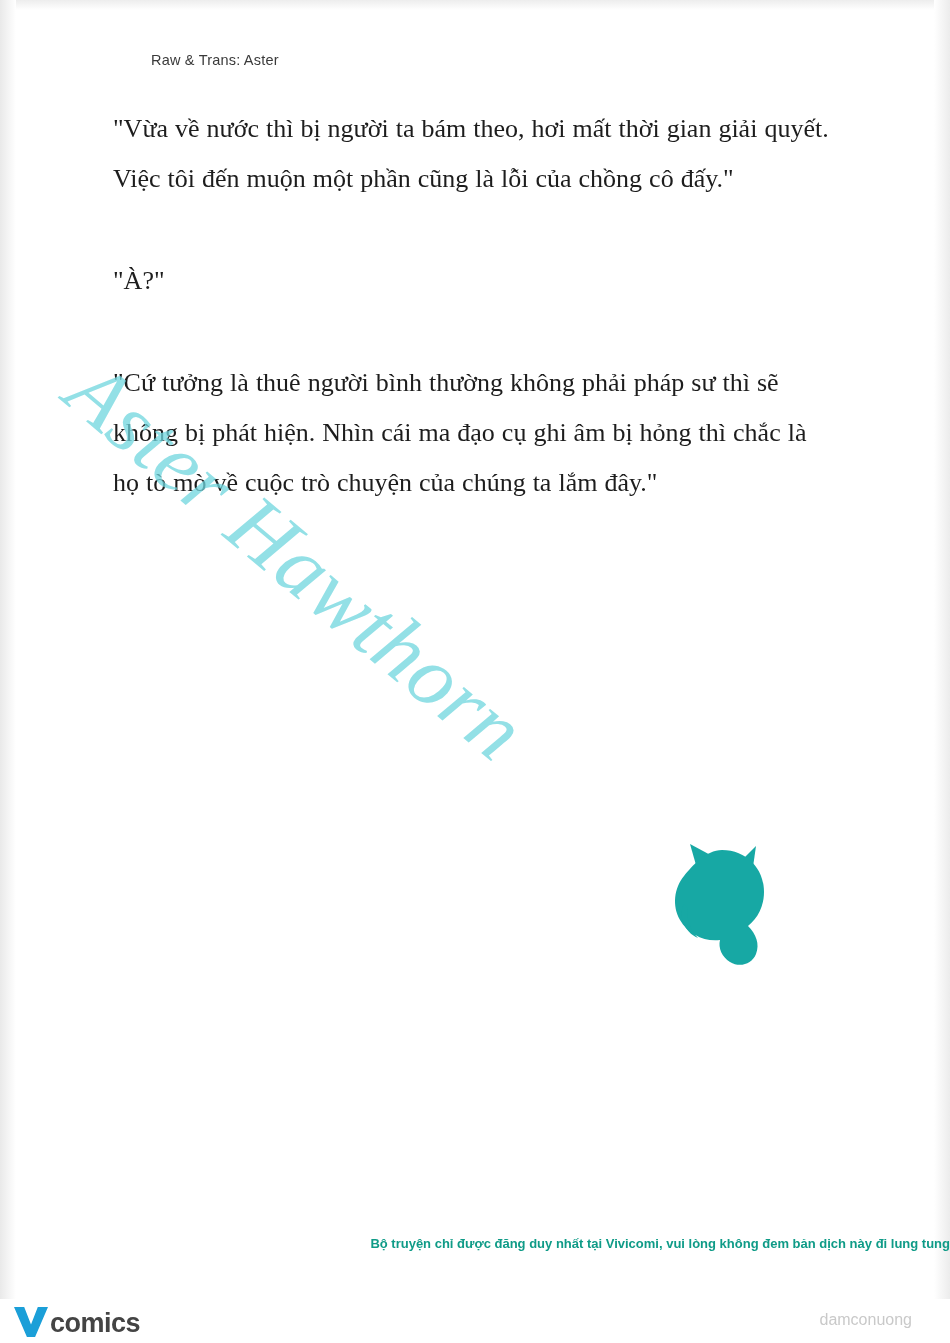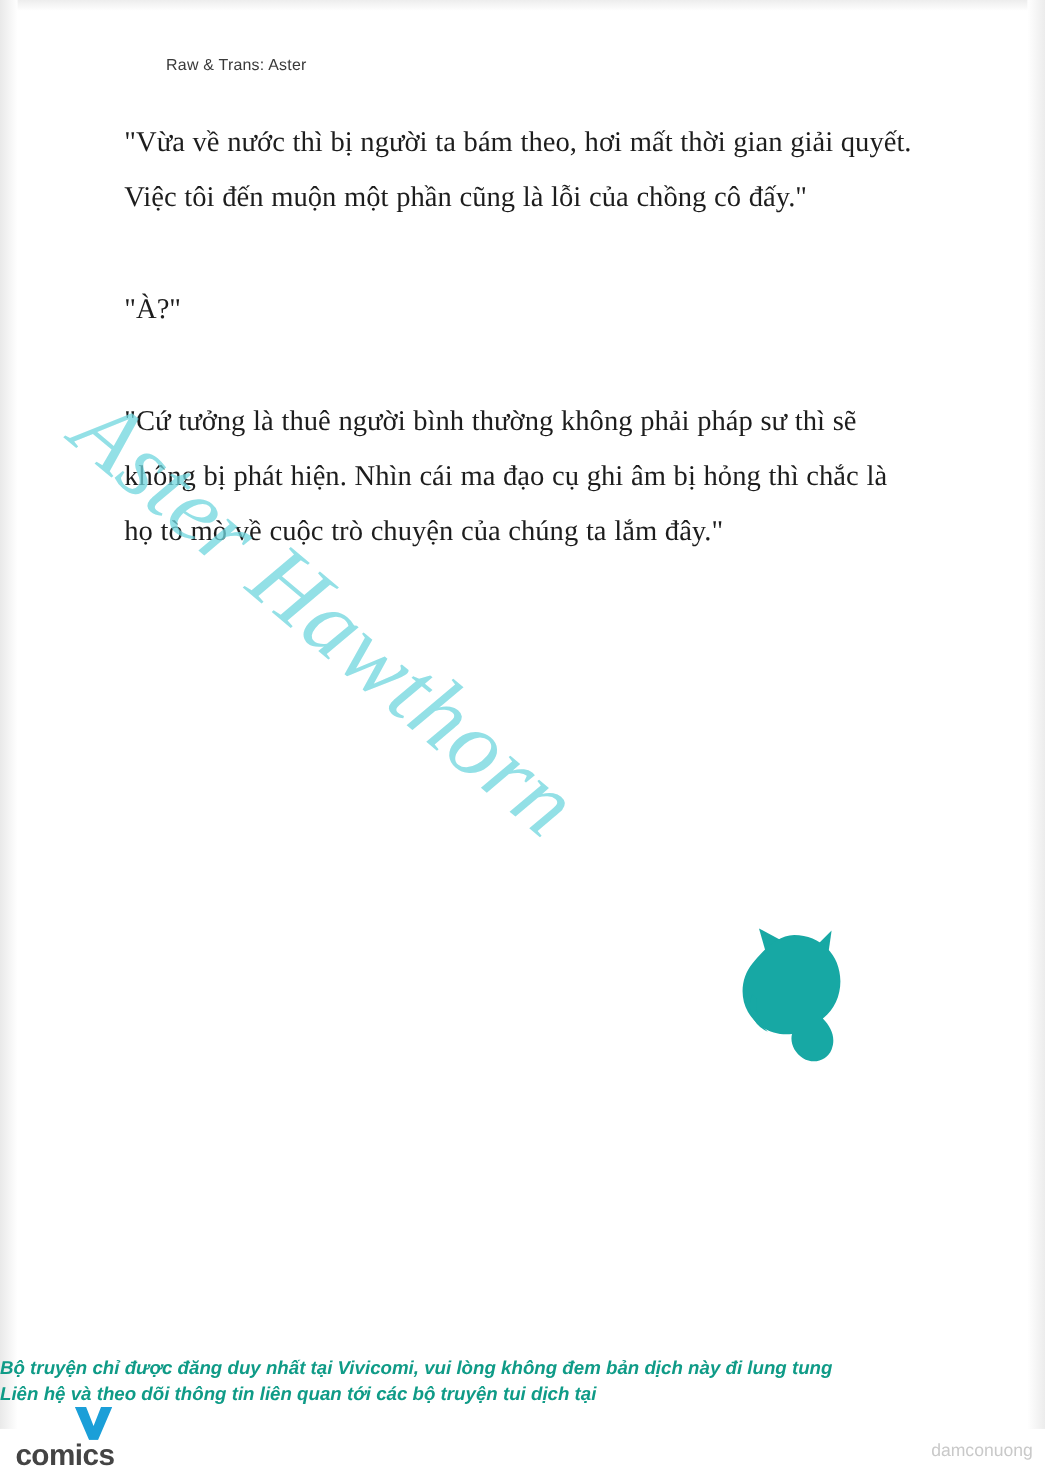--- a/index.html
+++ b/index.html
@@ -91,65 +91,63 @@
     width: 120px;
     height: 140px;
     pointer-events: none;
   }
 
   .footer {
     position: absolute;
     left: 0;
     right: 0;
     top: 1232px;
-    text-align: left;
+    text-align: right;
     font-family: "Liberation Sans", sans-serif;
     font-weight: bold;
-    font-style: italic;
-    font-size: 17px;
+    font-size: 13px;
     color: #0f9b87;
     line-height: 24px;
   }
   .footer div { margin: 0; }
 
   .bottombar {
     position: absolute;
     left: 0;
     right: 0;
     bottom: 0;
     height: 44px;
     background: #ffffff;
   }
   .logo {
     position: absolute;
     left: 14px;
     bottom: 6px;
     display: flex;
     align-items: flex-end;
     font-family: "Liberation Sans", sans-serif;
-    flex-direction: column;
   }
   .logo-v {
     display: inline-block;
     width: 34px;
     height: 30px;
     background: #1b9fd8;
     clip-path: polygon(0% 0%, 30% 0%, 50% 58%, 70% 0%, 100% 0%, 62% 100%, 38% 100%);
     margin-right: 2px;
   }
   .logo-text {
     font-size: 27px;
     font-weight: bold;
     color: #444444;
     letter-spacing: -0.5px;
     line-height: 28px;
   }
   .bottom-right {
     position: absolute;
-    right: 11px;
+    right: 38px;
     bottom: 14px;
     font-family: "Liberation Sans", sans-serif;
     font-size: 16px;
     color: #c9c9c9;
     text-align: center;
   }
 </style>
 </head>
 <body>
 
@@ -174,21 +172,20 @@
         <path d="M38,42 L30,14 L56,28 Z"></path>
         <path d="M76,36 L96,16 L92,44 Z"></path>
         <path d="M62,20 C86,20 104,38 104,62 C104,76 98,88 88,96 C96,104 100,114 96,124 C92,134 80,138 70,132 C62,127 58,118 60,110 C44,112 28,104 20,90 C12,76 14,58 24,46 C32,36 46,20 62,20 Z"></path>
         <path d="M24,74 C18,86 24,102 38,108 C30,100 26,88 28,78 Z"></path>
       </g>
     </svg>
   </div>
 
   <div class="footer">
     <div>Bộ truyện chỉ được đăng duy nhất tại Vivicomi, vui lòng không đem bản dịch này đi lung tung</div>
-    <div>Liên hệ và theo dõi thông tin liên quan tới các bộ truyện tui dịch tại</div>
   </div>
 
   <div class="bottombar">
     <div class="logo">
       <span class="logo-v"></span>
       <span class="logo-text"><span>comics</span></span>
     </div>
     <div class="bottom-right">damconuong</div>
   </div>
 </div>

